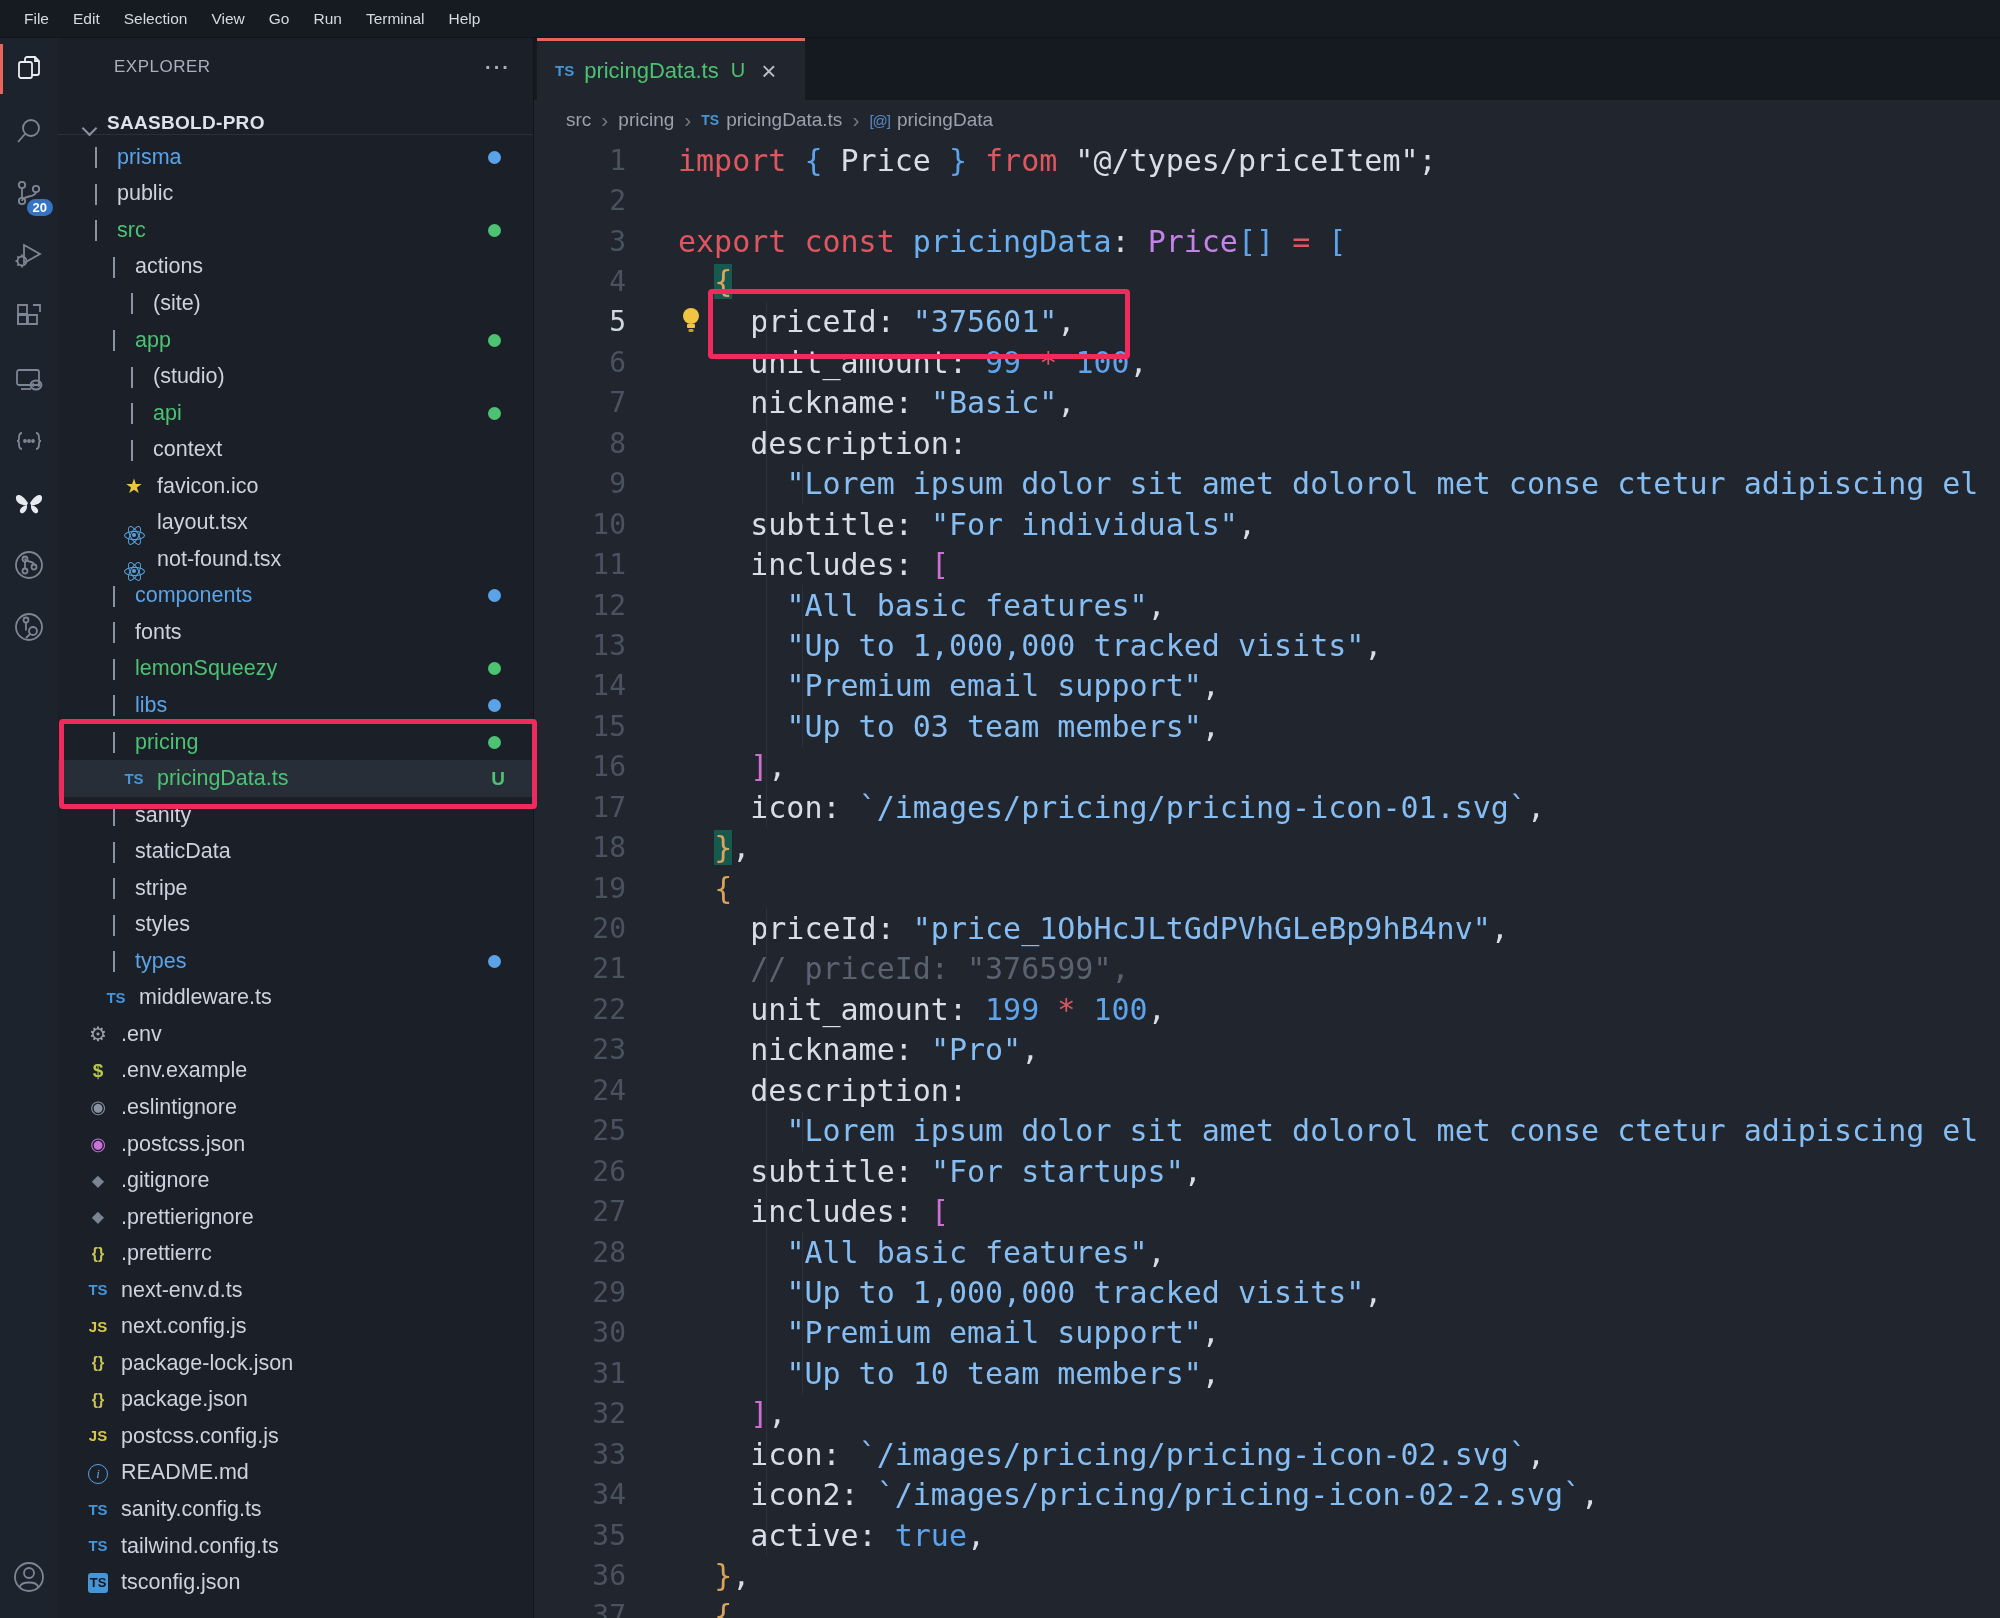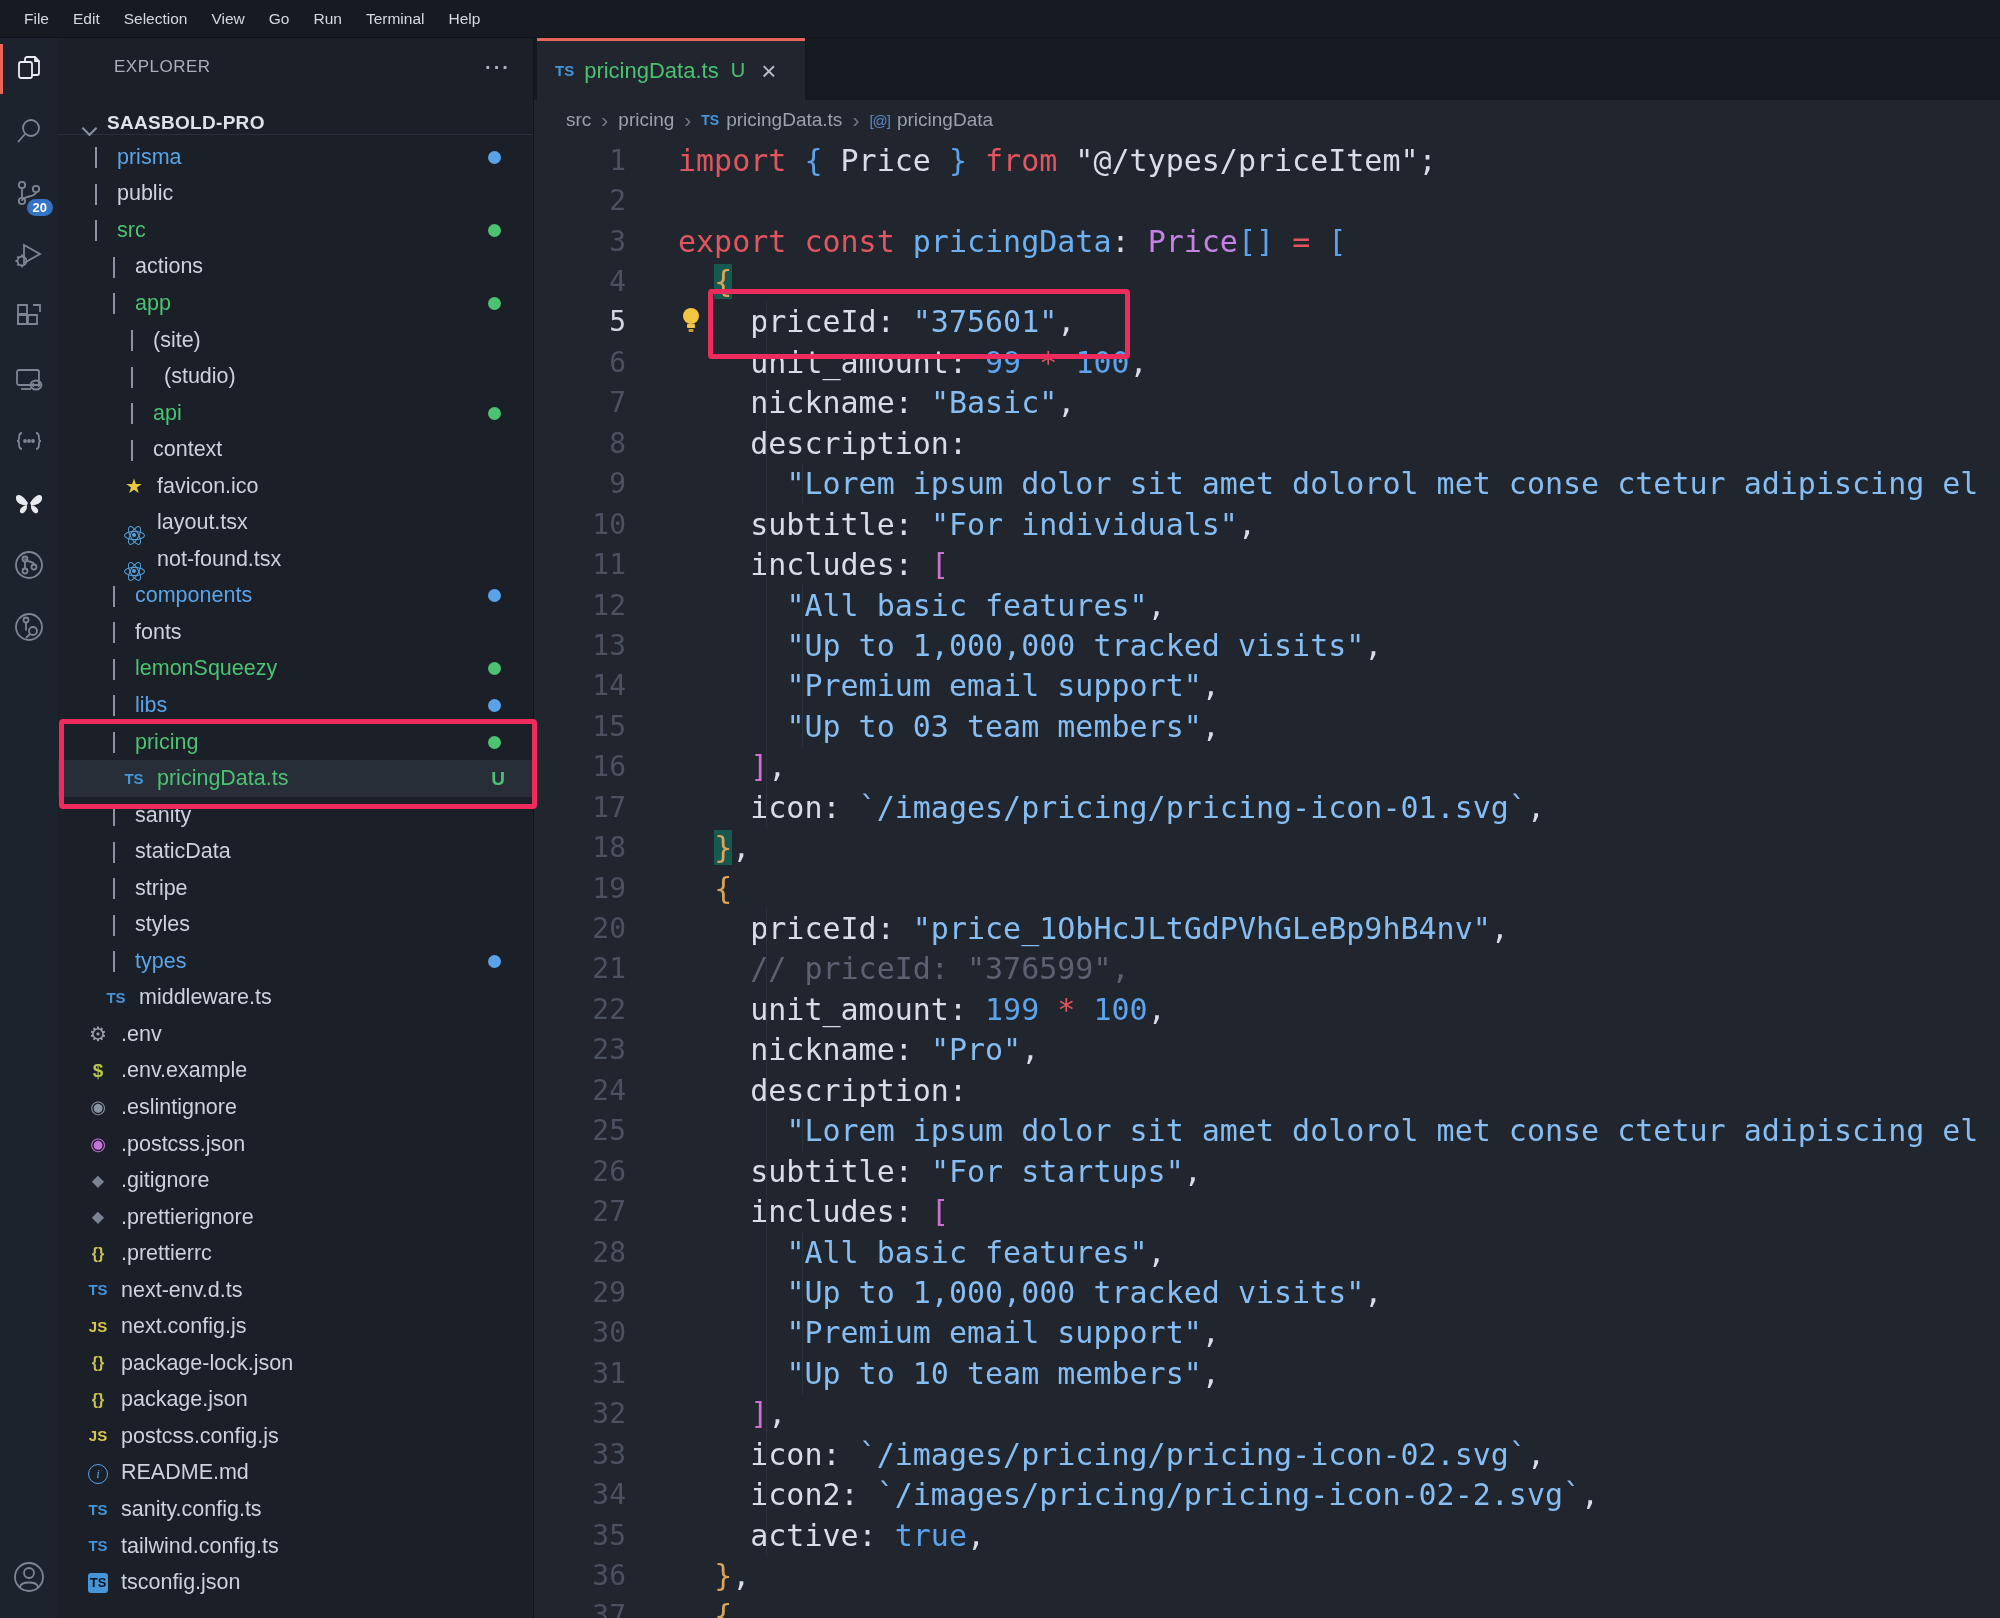--- a/index.html
+++ b/index.html
@@ -215,30 +215,30 @@
         </div>
         <div class="trow" style="padding-left: 28px;">
           <span class="fic" style="width: 20px;"><span class="chev down"></span></span>
           <span class="tlabel c-green">src</span>
           <span class="dot" style="background: rgb(76, 194, 114);"></span>
         </div>
         <div class="trow" style="padding-left: 46px;">
           <span class="fic" style="width: 20px;"><span class="chev"></span></span>
           <span class="tlabel c-white">actions</span>
         </div>
+        <div class="trow" style="padding-left: 64px;">
+          <span class="fic" style="width: 20px;"><span class="chev"></span></span>
+          <span class="tlabel c-white">(site)</span>
+        </div>
         <div class="trow" style="padding-left: 46px;">
           <span class="fic" style="width: 20px;"><span class="chev down"></span></span>
           <span class="tlabel c-green">app</span>
           <span class="dot" style="background: rgb(76, 194, 114);"></span>
         </div>
         <div class="trow" style="padding-left: 64px;">
-          <span class="fic" style="width: 20px;"><span class="chev"></span></span>
-          <span class="tlabel c-white">(site)</span>
-        </div>
-        <div class="trow" style="padding-left: 64px; gap: 11px;">
           <span class="fic" style="width: 20px;"><span class="chev"></span></span>
           <span class="tlabel c-white">(studio)</span>
         </div>
         <div class="trow" style="padding-left: 64px;">
           <span class="fic" style="width: 20px;"><span class="chev"></span></span>
           <span class="tlabel c-green">api</span>
           <span class="dot" style="background: rgb(76, 194, 114);"></span>
         </div>
         <div class="trow" style="padding-left: 64px;">
           <span class="fic" style="width: 20px;"><span class="chev"></span></span>

